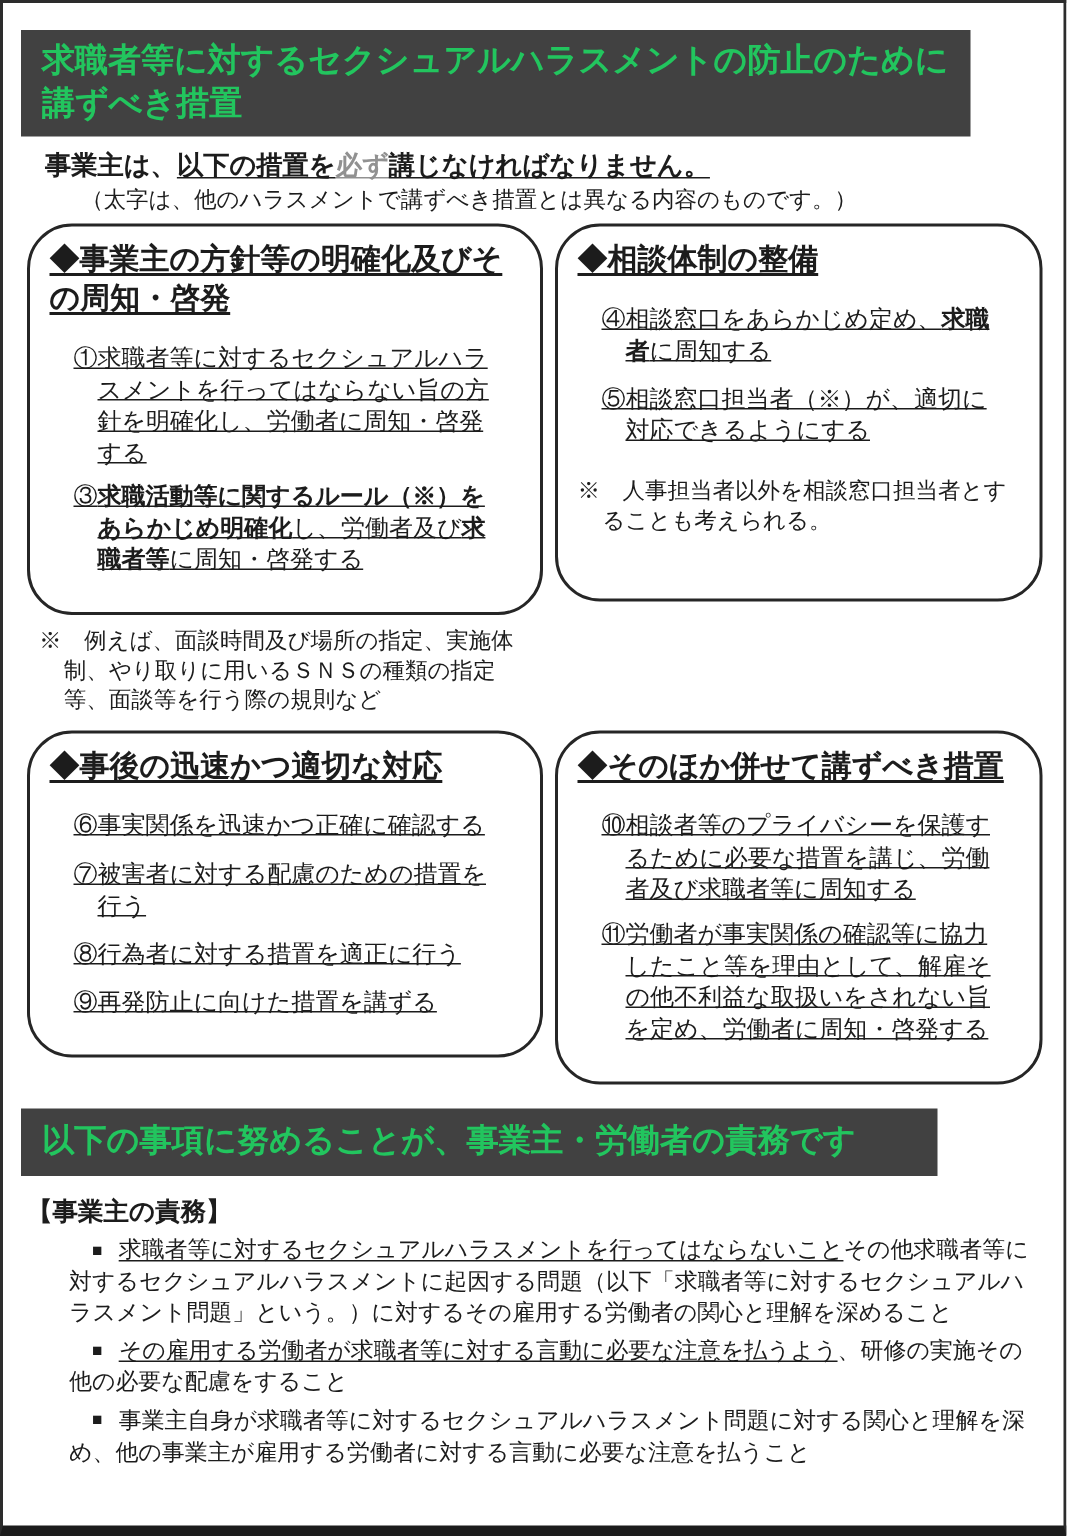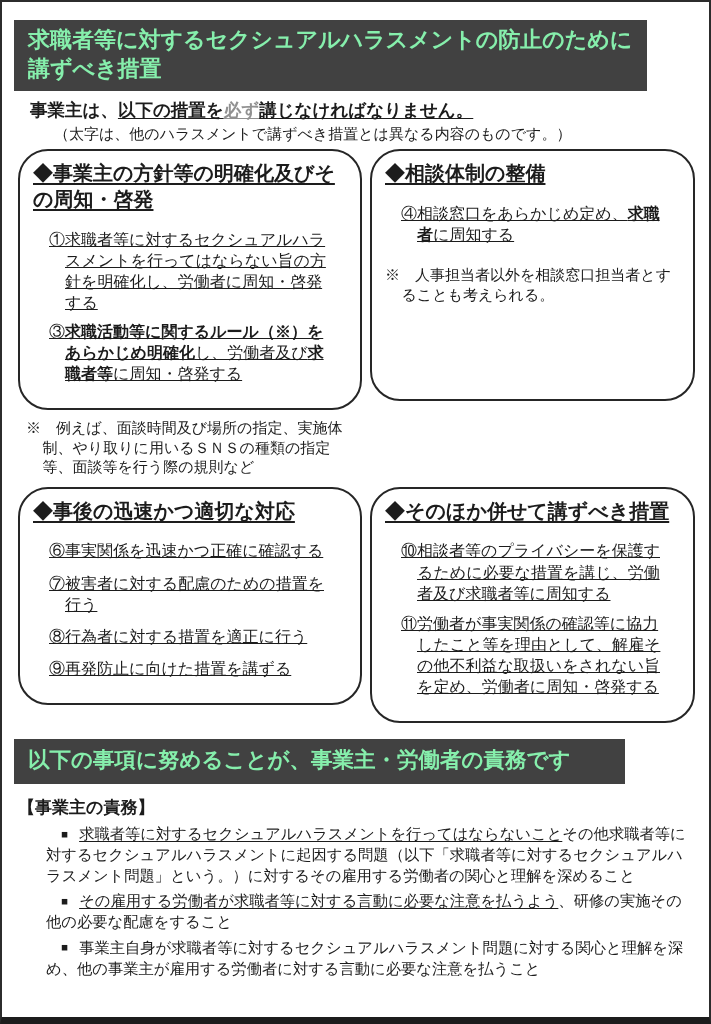--- a/index.html
+++ b/index.html
@@ -2,21 +2,21 @@
 <html lang="ja"><head>
 <meta charset="utf-8">
 <style>
   html,body{margin:0;padding:0;background:#ffffff;}
   .page{
     width:711px;height:1024px;box-sizing:border-box;
     border:2px solid #2c2c2c;border-bottom:7px solid #1c1c1c;
     background:#ffffff;color:#1c1c1c;overflow:hidden;
     font-family:"Liberation Sans", sans-serif;
   }
-  .bar{background:#414141;color:#86efac;font-weight:bold;box-sizing:border-box;}
+  .bar{background:#414141;color:#22c55e;font-weight:bold;box-sizing:border-box;}
   .bar1{width:633px;margin:18px 0 0 12px;font-size:22px;line-height:1.32;padding:5px 12px 8px 14px;}
   .bar2{width:611px;margin:16px 0 0 12px;font-size:21.5px;line-height:1.25;padding:8px 12px 10px 14px;}
   .intro{margin:8px 0 0 28px;font-size:17.5px;line-height:1.3;}
   .intro-note{margin:2px 0 0 52px;font-size:15px;line-height:1.3;}
   .grid{display:grid;grid-template-columns:344px 1fr;column-gap:8px;row-gap:10px;
         margin:6px 14px 0 16px;align-items:start;}
   .box{border:2px solid #262626;border-radius:30px;padding:8px 12px 8px 13px;
        box-sizing:border-box;background:#fff;}
   .box-title{margin:2px 0 4px 0;font-size:20px;line-height:1.28;font-weight:bold;
              text-decoration:underline;text-decoration-color:#1d1d1d;text-underline-offset:3px;}
@@ -61,20 +61,21 @@
           </div>
       </div>
       <p class="note outside">※　例えば、面談時間及び場所の指定、実施体制、やり取りに用いるＳＮＳの種類の指定等、面談等を行う際の規則など</p>
     </div>
 
     <div class="cell">
       <div class="box box2">
         <h2 class="box-title">◆相談体制の整備</h2>
         <div class="items">
             <p class="item">④相談窓口をあらかじめ定め、<span style="font-weight: bold;">求職者</span>に周知する</p>
+            <p class="item">⑤相談窓口担当者（※）が、適切に対応できるようにする</p>
           </div>
         <p class="note in-box">※　人事担当者以外を相談窓口担当者とすることも考えられる。</p>
       </div>
     </div>
 
     <div class="cell">
       <div class="box box3">
         <h2 class="box-title">◆事後の迅速かつ適切な対応</h2>
         <div class="items">
             <p class="item">⑥事実関係を迅速かつ正確に確認する</p>

